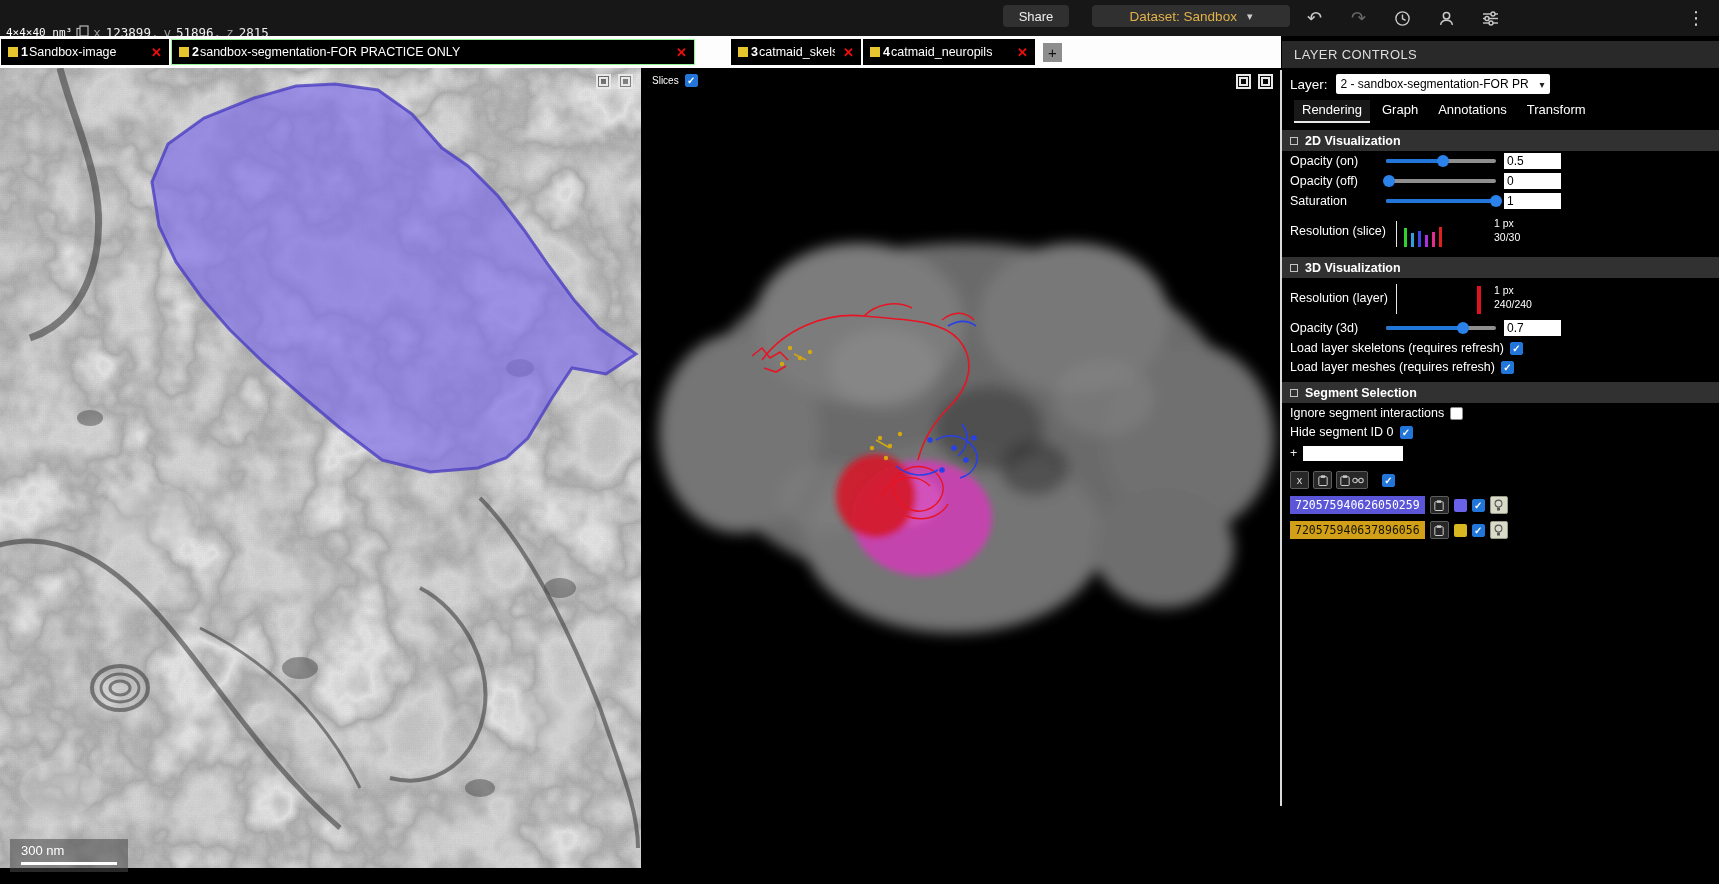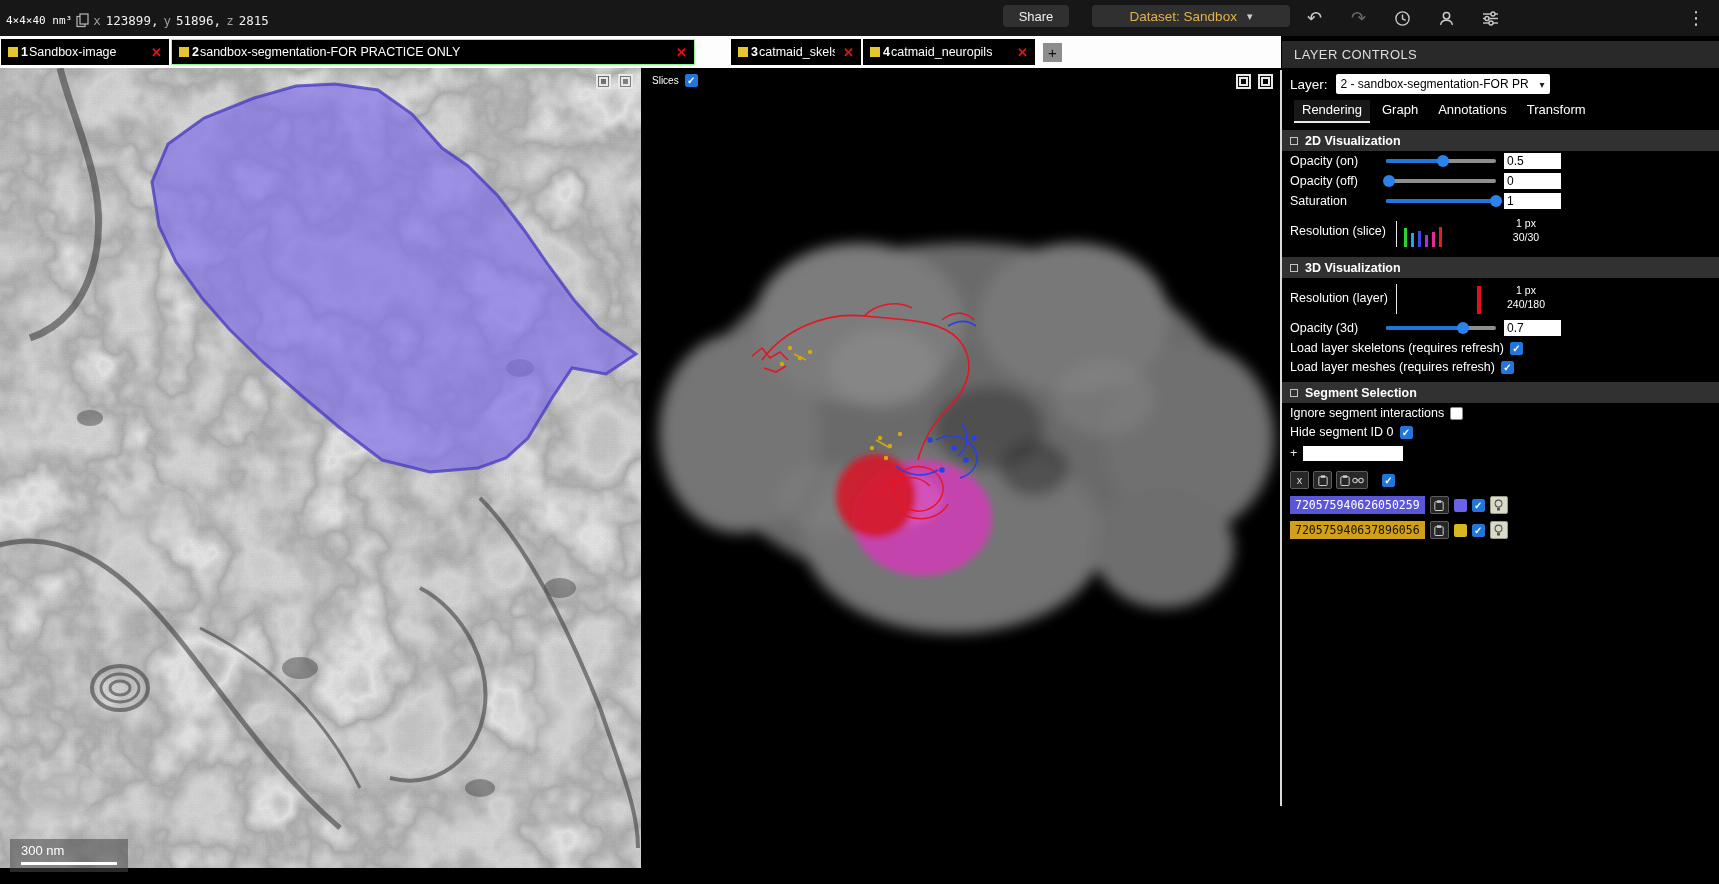--- a/index.html
+++ b/index.html
@@ -2,21 +2,21 @@
 <html><head>
 <meta charset="utf-8">
 <style>
   *{margin:0;padding:0;box-sizing:border-box}
   html,body{background:#000}
   body{width:1719px;height:884px;font-family:"Liberation Sans",sans-serif;overflow:hidden;position:relative}
   .app{position:absolute;inset:0;background:#000}
 
   
   .topbar{position:absolute;left:0;top:0;width:1719px;height:36px;background:#171717}
-  .tb-left{position:absolute;left:6px;top:0;height:40px;display:flex;align-items:center;gap:4px}
+  .tb-left{position:absolute;left:6px;top:12px;height:40px;display:flex;align-items:center;gap:4px}
   .res{font:11px "DejaVu Sans Mono",monospace;color:#fff}
   .coords{font:12.5px "DejaVu Sans Mono",monospace;color:#efefef;display:flex;gap:5px;cursor:text}
   .coords .dim{color:#9f9f9f}
   .tb-btn{height:22px;background:#303030;border:none;border-radius:4px;color:#eee;font-size:13px;cursor:pointer;font-family:inherit}
   .share-btn{position:absolute;left:1003px;top:5px;width:66px}
   .dataset-btn{position:absolute;left:1092px;top:5px;width:198px;color:#e2b24a;display:flex;align-items:center;justify-content:center;gap:10px;font-size:13.5px}
   .dataset-btn .caret{color:#cfcfcf;font-size:11px}
   .tb-icons{position:absolute;left:1300px;top:0;height:36px;display:flex;align-items:center;gap:15px}
   .tb-icon{width:29px;height:26px;display:flex;align-items:center;justify-content:center;color:#c9c9c9;font-size:18px;cursor:pointer}
   .tb-icon.dis{color:#686868}
@@ -64,21 +64,21 @@
   .sec-icon{width:8px;height:8px;border:1px solid #c4c4c4;margin-right:7px;flex:none}
   .ctl-row{height:20px;display:flex;align-items:center;padding-left:8px}
   .ctl-label{width:96px;flex:none;color:#fff;white-space:nowrap}
   .slider{position:relative;width:110px;height:14px;flex:none;cursor:pointer}
   .sl-track{position:absolute;left:0;right:0;top:5px;height:4px;background:#8e8e8e;border-radius:2px}
   .sl-fill{position:absolute;left:0;top:5px;height:4px;background:#2276d9;border-radius:2px}
   .sl-thumb{position:absolute;top:1px;width:12px;height:12px;border-radius:50%;background:#2b82ea;transform:translateX(-50%)}
   .ctl-value{width:57px;height:16px;margin-left:8px;background:#fff;border:none;font-size:12px;color:#000;padding:0 3px;font-family:Liberation Sans, sans-serif}
   .res-row{height:40px;display:flex;align-items:center;padding-left:8px}
   .hist{width:92px;height:32px;display:flex;align-items:flex-end;margin-left:10px;border-left:0;cursor:pointer}
-  .hist-legend{width:64px;text-align:center;font-size:10.5px;line-height:1.3;margin-left:6px;color:#fff}
+  .hist-legend{width:64px;text-align:left;font-size:10.5px;line-height:1.3;margin-left:6px;color:#fff}
   .chk-row{display:flex;align-items:center;height:18px;padding-left:8px;gap:6px;margin-top:1px}
   .chk-label{color:#fff;white-space:nowrap}
   .seg-add-row{display:flex;align-items:center;gap:6px;padding-left:8px;height:20px;margin-top:2px}
   .seg-input{width:100px;height:15px;background:#fff;border:none;padding:0 3px;font-size:11px}
   .tool-row{display:flex;align-items:center;gap:4px;padding-left:8px;margin-top:8px}
   .tool-btn{min-width:19px;height:18px;background:#272727;border:1px solid #5c5c5c;color:#ddd;font-size:11px;display:inline-flex;align-items:center;justify-content:center;gap:2px;cursor:pointer;border-radius:2px;padding:0 3px;font-family:inherit}
   .tool-row .cbx{margin-left:10px}
   .seg-row{display:flex;align-items:center;gap:5px;padding-left:8px;margin-top:7px}
   .seg-chip{font:11.5px "DejaVu Sans Mono",monospace;padding:2px 5px;cursor:pointer;white-space:nowrap}
   .seg-swatch{width:13px;height:13px;border-radius:2px;flex:none;cursor:pointer}
@@ -379,21 +379,21 @@
       <span>3D Visualization</span>
     </div>
     <div class="res-row">
       <span class="ctl-label">Resolution (layer)</span>
       <div class="hist">
           <span style="display: inline-block; flex: 0 0 auto; width: 1px; height: 30px; background: rgb(232, 232, 232); margin-left: 0px;"></span>
           <span style="display: inline-block; flex: 0 0 auto; width: 4px; height: 28px; background: rgb(224, 18, 31); margin-left: 80px;"></span>
         </div>
       <div class="hist-legend">
         <div>1 px</div>
-        <div>240/180</div>
+        <div>240/240</div>
       </div>
     </div>
     <div class="ctl-row">
       <span class="ctl-label">Opacity (3d)</span>
       <div class="slider">
         <div class="sl-track"></div>
           <div class="sl-fill" style="width: 70%;"></div>
           <div class="sl-thumb" style="left: 70%;"></div>
       </div>
       <input class="ctl-value" value="0.7" style="">

